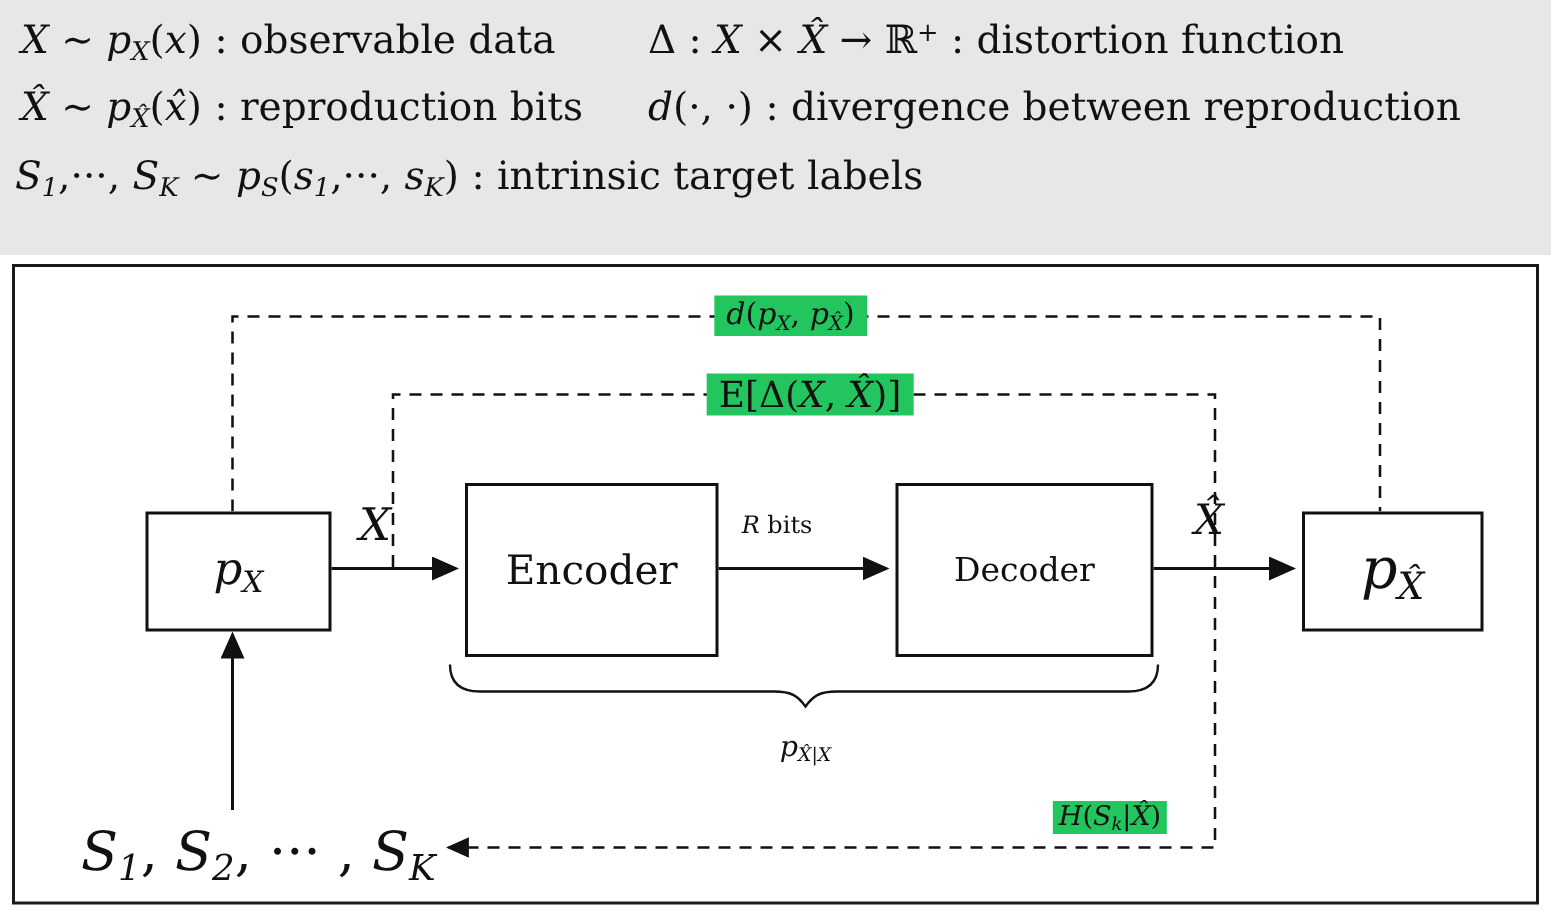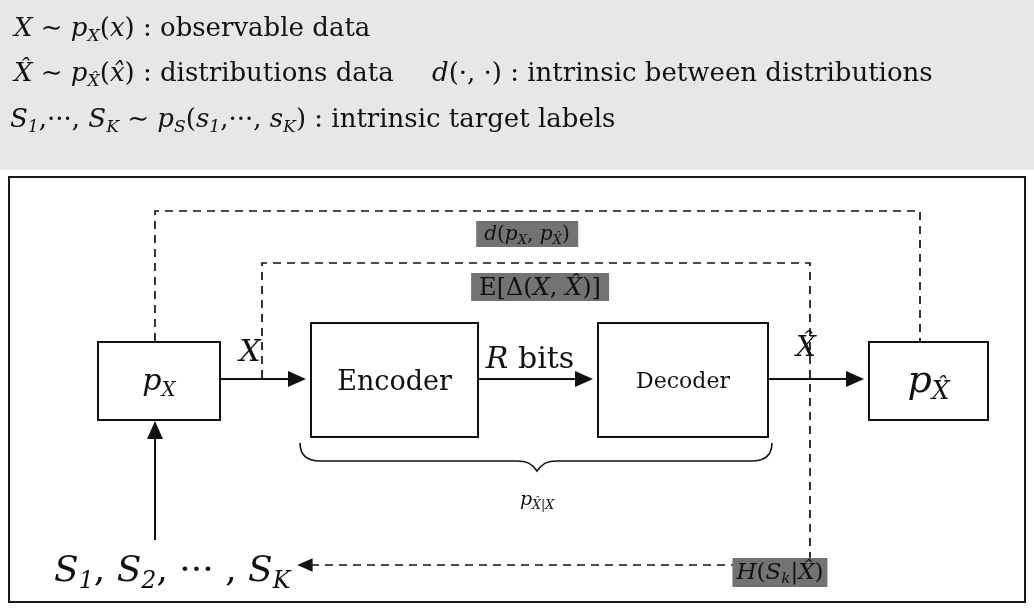--- a/index.html
+++ b/index.html
@@ -7,37 +7,38 @@
         font-family:"DejaVu Serif","Liberation Serif",serif;color:#111111;overflow:hidden;}
   .legend{position:absolute;left:0;top:0;width:1034px;height:170px;background:#e7e7e7;}
   .legend-line{position:absolute;font-size:26px;white-space:nowrap;}
   .diagram-frame{position:absolute;left:8px;top:176px;width:1014px;height:423px;
                  border:2px solid #1a1a1a;background:#ffffff;z-index:0;}
   .lines-svg{position:absolute;left:0;top:0;width:1034px;height:611px;z-index:1;pointer-events:none;}
   .box{position:absolute;border:2px solid #111111;background:#ffffff;display:flex;
        align-items:center;justify-content:center;z-index:2;white-space:nowrap;}
   .lbl{position:absolute;z-index:3;white-space:nowrap;}
   .centered{transform:translateX(-50%);}
-  .wbg{background:#737373;padding:0 8px;margin-top:24px;}
+  .wbg{background:#22c55e;padding:0 8px;}
   .seg-rm{font-style:normal;}
   .seg-it{font-style:italic;}
   .seg-scr{font-style:italic;}
   .seg-bb{font-style:normal;}
   .seg-sub{font-style:italic;font-size:0.66em;vertical-align:-0.28em;}
   .seg-sup{font-style:normal;font-size:0.66em;vertical-align:0.5em;}
 </style>
 </head>
 <body>
 
 <div class="page">
 
   <div class="legend">
     <div class="legend-line" style="left:14px;top:12px"><span class="seg-it">X</span><span class="seg-rm"> ∼ </span><span class="seg-it">p</span><span class="seg-sub">X</span><span class="seg-rm">(</span><span class="seg-it">x</span><span class="seg-rm">) : observable data</span></div>
-    <div class="legend-line" style="left:14px;top:57px"><span class="seg-it">X̂</span><span class="seg-rm"> ∼ </span><span class="seg-it">p</span><span class="seg-sub">X̂</span><span class="seg-rm">(</span><span class="seg-it">x̂</span><span class="seg-rm">) : distributions data</span></div>
-    <div class="legend-line" style="left:432px;top:57px"><span class="seg-it">d</span><span class="seg-rm">(·, ·) : intrinsic between distributions</span></div>
+    <div class="legend-line" style="left:432px;top:12px"><span class="seg-rm">Δ : </span><span class="seg-scr">X</span><span class="seg-rm"> × </span><span class="seg-scr">X̂</span><span class="seg-rm"> → ℝ</span><span class="seg-sup">+</span><span class="seg-rm"> : distortion function</span></div>
+    <div class="legend-line" style="left:14px;top:57px"><span class="seg-it">X̂</span><span class="seg-rm"> ∼ </span><span class="seg-it">p</span><span class="seg-sub">X̂</span><span class="seg-rm">(</span><span class="seg-it">x̂</span><span class="seg-rm">) : reproduction bits</span></div>
+    <div class="legend-line" style="left:432px;top:57px"><span class="seg-it">d</span><span class="seg-rm">(·, ·) : divergence between reproduction</span></div>
     <div class="legend-line" style="left:10px;top:103px"><span class="seg-it">S</span><span class="seg-sub">1</span><span class="seg-rm">,···, </span><span class="seg-it">S</span><span class="seg-sub">K</span><span class="seg-rm"> ∼ </span><span class="seg-it">p</span><span class="seg-sub">S</span><span class="seg-rm">(</span><span class="seg-it">s</span><span class="seg-sub">1</span><span class="seg-rm">,···, </span><span class="seg-it">s</span><span class="seg-sub">K</span><span class="seg-rm">) : intrinsic target labels</span></div>
   </div>
 
   <div class="diagram-frame"></div>
 
   <svg class="lines-svg" viewBox="0 0 1034 611">
     <defs>
       <marker id="arr" markerWidth="9" markerHeight="8" refX="8" refY="4" orient="auto">
         <path d="M0,0 L9,4 L0,8 z" fill="#111111"></path>
       </marker>
@@ -61,21 +62,21 @@
     <span>Encoder</span>
   </div>
   <div class="box" style="left:597px;top:322px;width:168px;height:112px;font-size:22px">
     <span>Decoder</span>
   </div>
   <div class="box" style="left:868px;top:341px;width:117px;height:76px;font-size:38px">
     <span><span class="seg-it">p</span><span class="seg-sub">X̂</span></span>
   </div>
 
   <div class="lbl centered" style="left:250px;top:333px;font-size:30px"><span class="seg-it">X</span></div>
-  <div class="lbl centered" style="left:530px;top:340px;font-size:30px"><span class="seg-it">R</span><span class="seg-rm"> bits</span></div>
+  <div class="lbl centered" style="left:518px;top:340px;font-size:16px"><span class="seg-it">R</span><span class="seg-rm"> bits</span></div>
   <div class="lbl centered" style="left:806px;top:330px;font-size:28px"><span class="seg-it">X̂</span></div>
   <div class="lbl centered wbg" style="left:527px;top:197px;font-size:20px"><span class="seg-it">d</span><span class="seg-rm">(</span><span class="seg-it">p</span><span class="seg-sub">X</span><span class="seg-rm">, </span><span class="seg-it">p</span><span class="seg-sub">X̂</span><span class="seg-rm">)</span></div>
   <div class="lbl centered wbg" style="left:540px;top:249px;font-size:24px"><span class="seg-bb">E</span><span class="seg-rm">[Δ(</span><span class="seg-it">X</span><span class="seg-rm">, </span><span class="seg-it">X̂</span><span class="seg-rm">)]</span></div>
   <div class="lbl centered" style="left:537px;top:487px;font-size:19px"><span class="seg-it">p</span><span class="seg-sub">X̂|X</span></div>
-  <div class="lbl centered wbg" style="left:780px;top:534px;font-size:23px;padding:0 4px"><span class="seg-it">H</span><span class="seg-rm">(</span><span class="seg-it">S</span><span class="seg-sub">k</span><span class="seg-rm">|</span><span class="seg-it">X̂</span><span class="seg-rm">)</span></div>
+  <div class="lbl centered wbg" style="left:740px;top:534px;font-size:18px;padding:0 4px"><span class="seg-it">H</span><span class="seg-rm">(</span><span class="seg-it">S</span><span class="seg-sub">k</span><span class="seg-rm">|</span><span class="seg-it">X̂</span><span class="seg-rm">)</span></div>
   <div class="lbl" style="left:54px;top:548px;font-size:36px"><span class="seg-it">S</span><span class="seg-sub">1</span><span class="seg-rm">, </span><span class="seg-it">S</span><span class="seg-sub">2</span><span class="seg-rm">, ··· , </span><span class="seg-it">S</span><span class="seg-sub">K</span></div>
 
 </div>
 
 </body></html>

